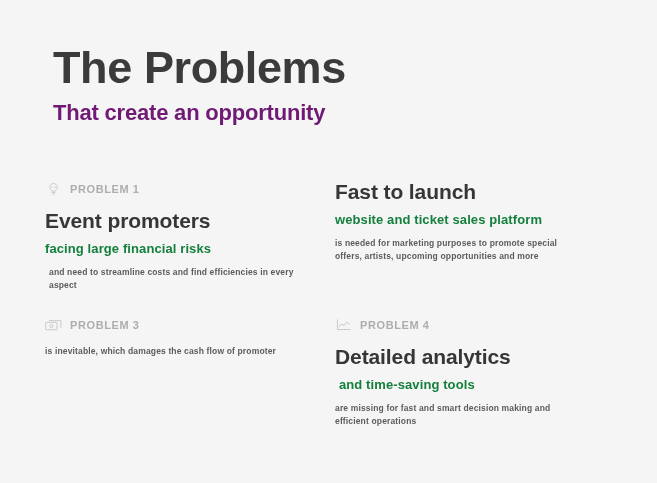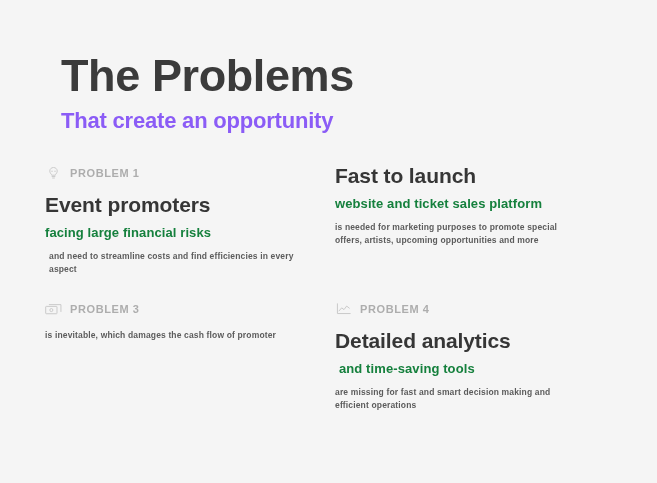--- a/index.html
+++ b/index.html
@@ -12,44 +12,44 @@
     background: #f5f5f5;
     font-family: "Liberation Sans", sans-serif;
     color: #3a3a3a;
     overflow: hidden;
   }
   .slide {
     position: relative;
     width: 657px;
     height: 483px;
     box-sizing: border-box;
-    padding: 16px;
+    padding: 8px;
   }
   .header {
     padding: 36px 0 0 45px;
   }
   .page-title {
     font-size: 45px;
     font-weight: bold;
     line-height: 1.05;
     letter-spacing: -0.4px;
     color: #3b3b3b;
     margin: 0;
   }
   .page-subtitle {
     font-size: 22px;
     font-weight: bold;
     line-height: 1.2;
     letter-spacing: -0.2px;
-    color: #8b5cf6;
+    color: #701a75;
     margin: 9px 0 0 0;
   }
   .grid {
     position: absolute;
-    top: 164px;
+    top: 180px;
     left: 0;
     width: 567px;
     display: grid;
     grid-template-columns: 290px 290px;
     grid-template-rows: auto auto;
     column-gap: 0px;
     row-gap: 24px;
     padding-left: 45px;
     box-sizing: border-box;
   }

